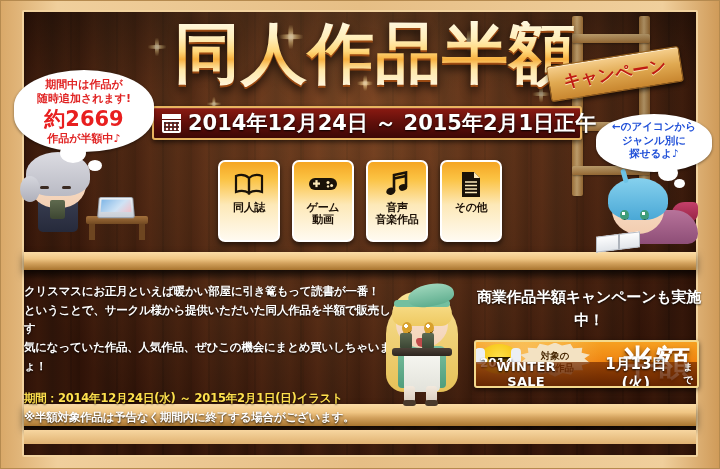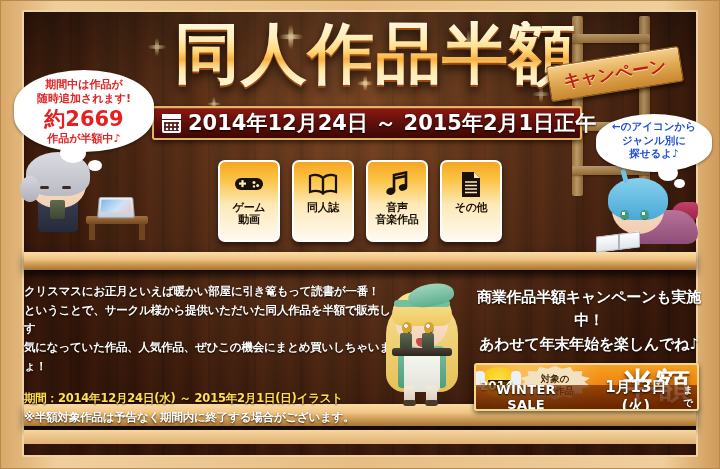--- a/index.html
+++ b/index.html
@@ -506,43 +506,43 @@
     <div class="cr-hair"></div>
     <div class="cr-eye a"></div>
     <div class="cr-eye b"></div>
     <div class="cr-book"></div>
   </div>
 
   <div class="cats">
 
     <div class="cat">
       <div class="cat-icon">
+        <svg width="30" height="22" viewBox="0 0 30 22">
+          <path d="M15 5 C11 1.5 6 1.5 2 3 L2 19 C6 17.5 11 17.5 15 20 Z" fill="none" stroke="#1a1208" stroke-width="2.2"></path>
+          <path d="M15 5 C19 1.5 24 1.5 28 3 L28 19 C24 17.5 19 17.5 15 20 Z" fill="none" stroke="#1a1208" stroke-width="2.2"></path>
+        </svg>
+      </div>
+      <div class="cat-label">
+        <span>同人誌</span>
+      </div>
+    </div>
+
+    <div class="cat">
+      <div class="cat-icon">
         <svg width="30" height="18" viewBox="0 0 30 18">
           <rect x="1" y="3" width="28" height="12" rx="6" fill="#1a1208"></rect>
           <rect x="5" y="7.5" width="7" height="2.2" fill="#fde9b8"></rect>
           <rect x="7.4" y="5.1" width="2.2" height="7" fill="#fde9b8"></rect>
           <circle cx="20" cy="7.6" r="1.5" fill="#fde9b8"></circle>
           <circle cx="23.6" cy="10.4" r="1.5" fill="#fde9b8"></circle>
           <circle cx="20" cy="11.4" r="1.2" fill="#fde9b8"></circle>
         </svg>
       </div>
       <div class="cat-label">
         <span>ゲーム</span><br><span>動画</span>
-      </div>
-    </div>
-
-    <div class="cat">
-      <div class="cat-icon">
-        <svg width="30" height="22" viewBox="0 0 30 22">
-          <path d="M15 5 C11 1.5 6 1.5 2 3 L2 19 C6 17.5 11 17.5 15 20 Z" fill="none" stroke="#1a1208" stroke-width="2.2"></path>
-          <path d="M15 5 C19 1.5 24 1.5 28 3 L28 19 C24 17.5 19 17.5 15 20 Z" fill="none" stroke="#1a1208" stroke-width="2.2"></path>
-        </svg>
-      </div>
-      <div class="cat-label">
-        <span>同人誌</span>
       </div>
     </div>
 
 
     <div class="cat">
       <div class="cat-icon">
         <svg width="26" height="26" viewBox="0 0 26 26">
           <path d="M10 20 L10 4 L22 1.5 L22 16" fill="none" stroke="#1a1208" stroke-width="2.6"></path>
           <path d="M10 7.5 L22 5" fill="none" stroke="#1a1208" stroke-width="2.6"></path>
           <ellipse cx="6.8" cy="20.2" rx="4.6" ry="3.6" fill="#1a1208" transform="rotate(-16 6.8 20.2)"></ellipse>
@@ -580,21 +580,20 @@
     <p>クリスマスにお正月といえば暖かい部屋に引き篭もって読書が一番！</p>
     <p>ということで、サークル様から提供いただいた同人作品を半額で販売します</p>
     <p>気になっていた作品、人気作品、ぜひこの機会にまとめ買いしちゃいましょ！</p>
     <div class="gap"></div>
     <p class="period">期間：2014年12月24日(水) ～ 2015年2月1日(日)イラスト</p>
     <p class="note">※半額対象作品は予告なく期間内に終了する場合がございます。</p>
   </div>
 
   <div class="promo">
     <p>商業作品半額キャンペーンも実施中！</p>
-    <p>あわせて年末年始を楽しんでね♪</p>
 
     <div class="sale-banner">
       <div class="sale-mascot"></div>
       <div class="sale-burst">
         <span>対象の</span>
         <span>商業作品</span>
       </div>
       <div class="sale-half">半額</div>
       <div class="sale-year">2014</div>
       <div class="sale-bottom">

